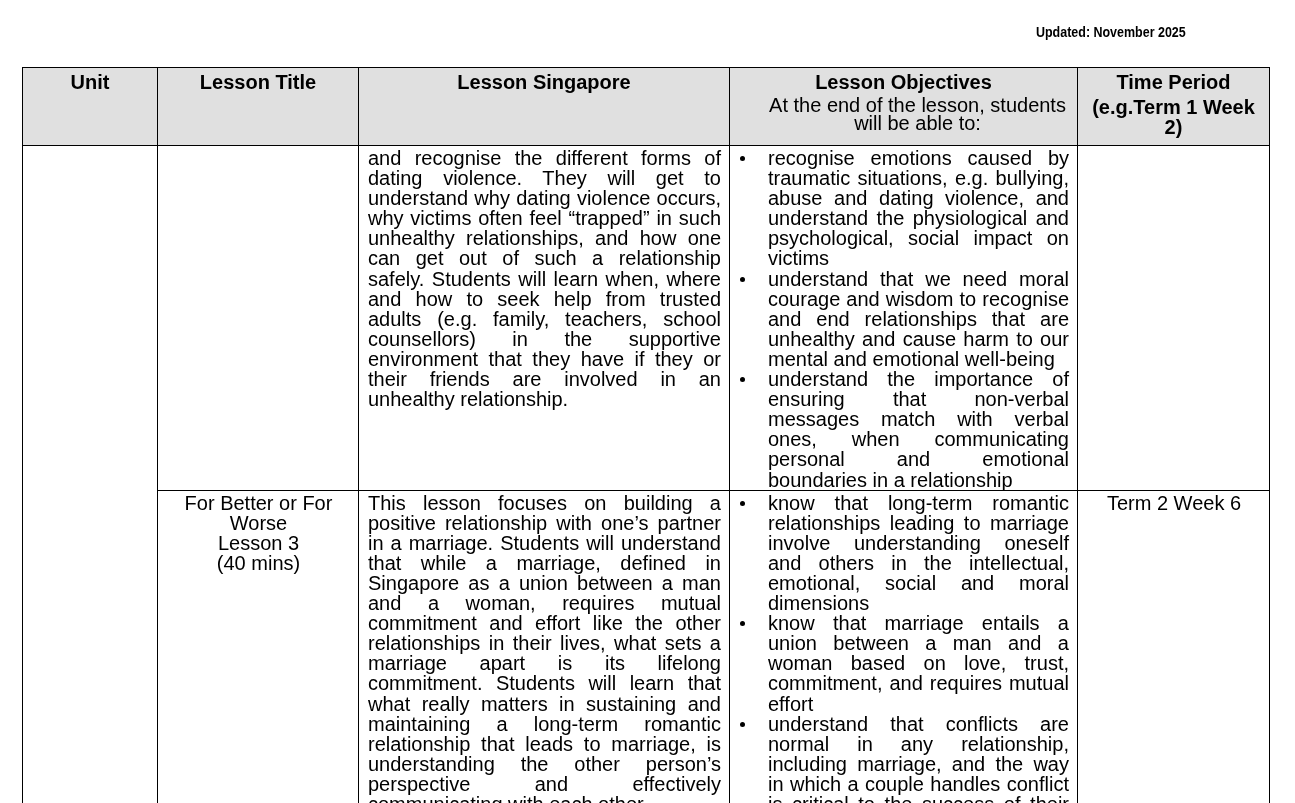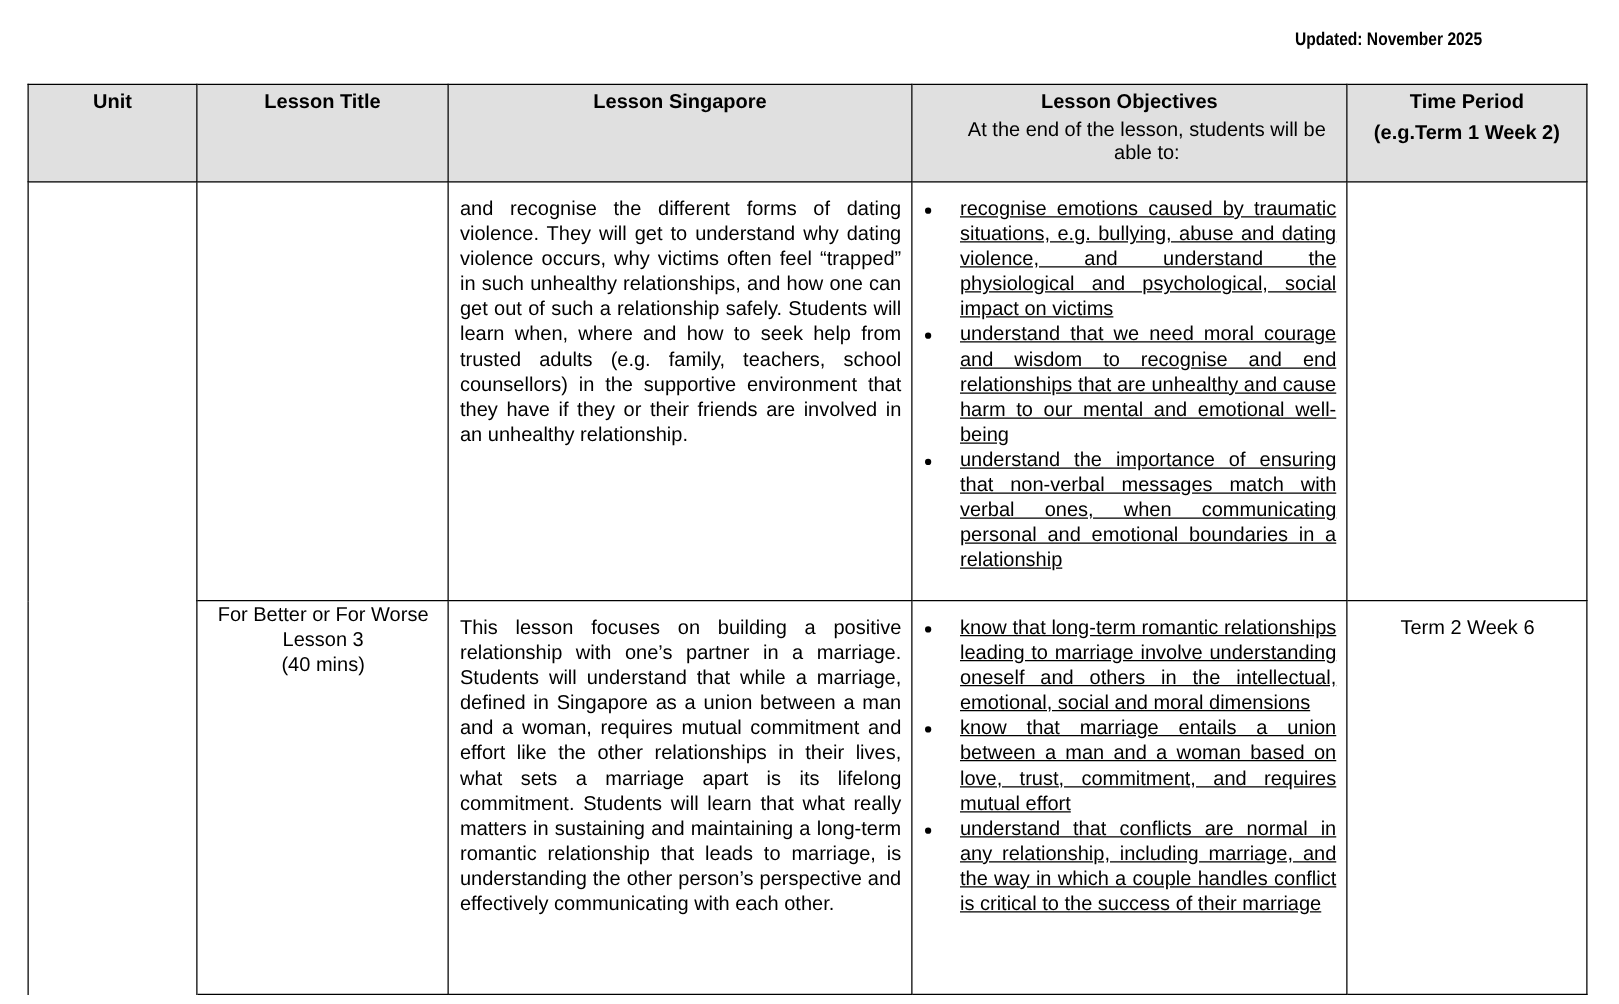--- a/index.html
+++ b/index.html
@@ -16,35 +16,35 @@
       white-space: nowrap;
     }
     .tbl {
       position: absolute; top: 67px; left: 22px;
       border-collapse: collapse; table-layout: fixed;
       width: 1247px;
     }
     .tbl th, .tbl td {
       border: 1.3px solid #000;
       vertical-align: top;
-      font-size: 16px; line-height: 20.1px;
+      font-size: 20px; line-height: 20.1px;
     }
     .tbl th {
       background: #e0e0e0;
       font-weight: bold; text-align: center;
       height: 73px; padding: 4px 6px 0 6px;
     }
     .tbl th .sub { display: block; font-weight: normal; margin-top: 4px; line-height: 18px; margin-left: 28px; }
     .tbl th.tp .l2 { display: block; margin-top: 5px; }
-    .tbl td { padding: 12px 8px 0 9px; }
+    .tbl td { padding: 2px 8px 0 9px; }
     td.unit { border-bottom: none; }
     td.overview { text-align: justify; padding-right: 8px; }
     td.center { text-align: center; }
     td.titlecell { text-align: center; padding-top: 2px; }
-    ul.obj { margin: 0; padding: 0; list-style: none; text-decoration: underline; }
+    ul.obj { margin: 0; padding: 0; list-style: none; }
     ul.obj li { position: relative; padding-left: 29px; text-align: justify; }
     ul.obj li::before {
       content: ""; position: absolute; left: 1px; top: 8px;
       width: 5px; height: 5px; border-radius: 50%; background: #000;
     }
     .row1 td { height: 322px; }
     .row2 td { height: 302px; }
     .title-line { display: block; }
   </style>
 </head>

